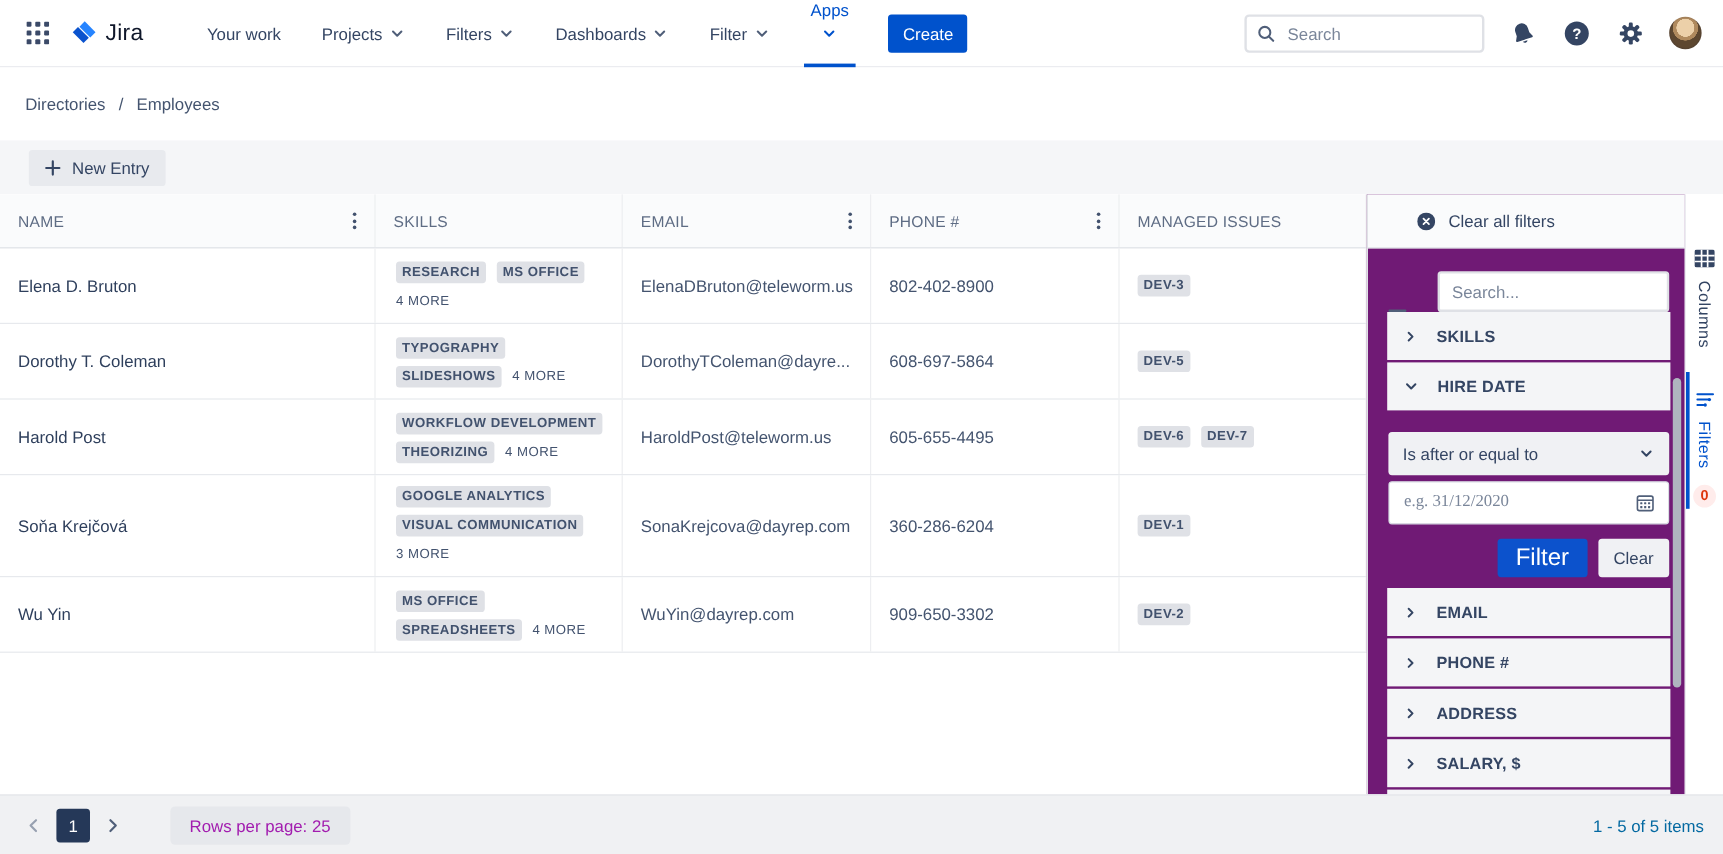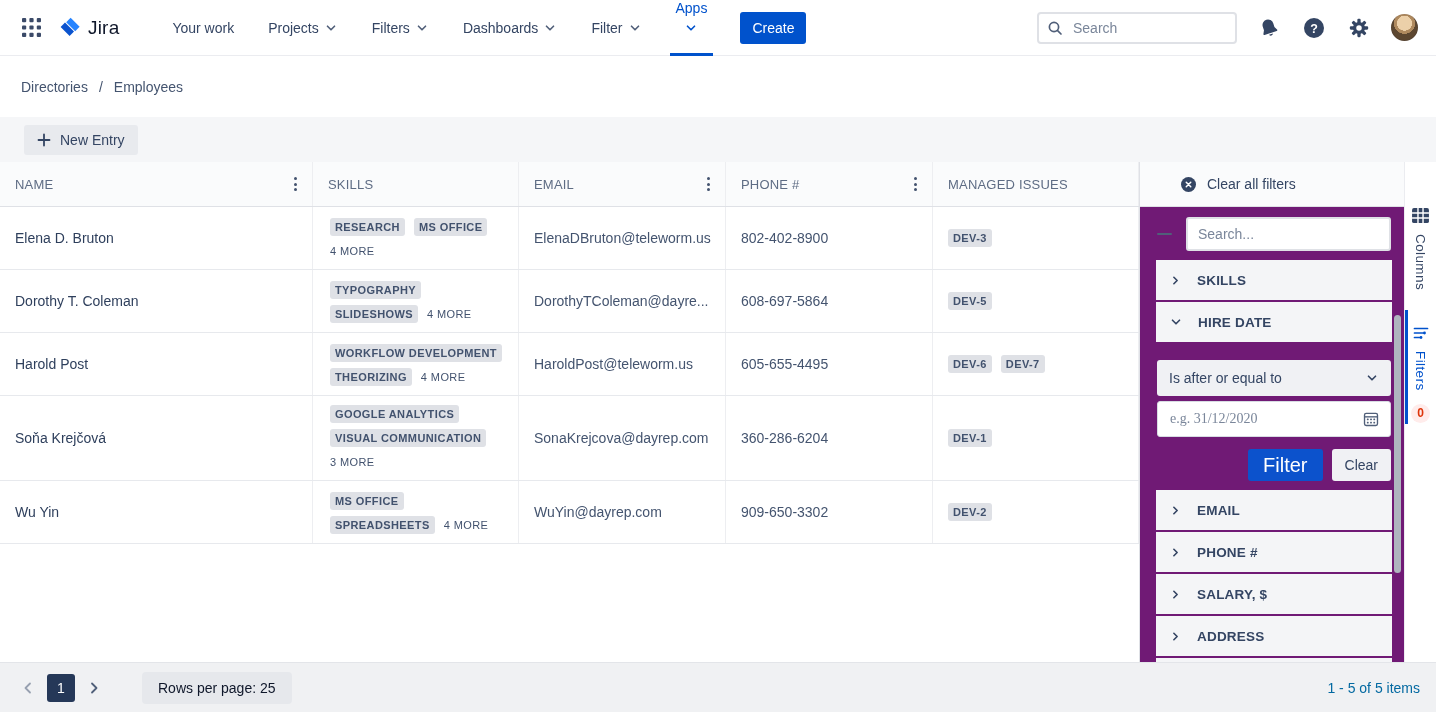--- a/index.html
+++ b/index.html
@@ -58,21 +58,21 @@
   .chip{background:#DFE1E6;color:#42526E;font-size:11px;font-weight:700;padding:3px 5px;border-radius:3px;
         letter-spacing:.4px;white-space:nowrap;}
   .more{font-size:11px;color:#42526E;font-weight:500;letter-spacing:.4px;}
   .td.issues{gap:9px;}
 
   
   .fpanel{position:absolute;left:1139px;top:0;width:265px;bottom:0;border-left:1px solid #DFE1E6;
           box-sizing:border-box;background:#701a75;}
   .fp-head{height:45px;background:#FAFBFC;border-bottom:1px solid #DFE1E6;display:flex;align-items:center;
            gap:11px;padding-left:41px;box-sizing:border-box;font-size:14px;color:#344563;}
-  .fp-search{height:53px;display:flex;align-items:center;padding:0 13px 0 17px;gap:14px;}
+  .fp-search{height:53px;display:flex;align-items:flex-end;padding:0 13px 0 17px;gap:26px;}
   .minus-icon{width:15px;height:2px;background:#505F79;border-radius:1px;flex:none;}
   .fp-search input{flex:1;min-width:0;height:34px;border:2px solid #DFE1E6;border-radius:3px;padding:0 10px;
                    font-size:14px;box-sizing:border-box;outline:none;font-family:inherit;color:#172B4D;}
   .fp-sections{padding:0 12px 0 16px;}
   .fsec{height:40px;margin-bottom:2px;background:#F4F5F7;display:flex;align-items:center;gap:15px;
         padding:0 13px;box-sizing:border-box;}
   .fsec-label{font-size:13.5px;font-weight:600;color:#344563;letter-spacing:.2px;}
   .fsec-partial{height:6px;margin-bottom:0;background:#F4F5F7;}
   .fp-form{padding:16px 1px 2px 1px;margin-bottom:7px;}
   .fselect{height:36px;background:#F0F1F4;border-radius:3px;display:flex;align-items:center;
@@ -98,21 +98,21 @@
                font-weight:700;display:flex;align-items:center;justify-content:center;margin-top:2px;}
 
   
   .footer{position:absolute;left:0;right:0;bottom:0;height:50px;background:#F0F1F3;border-top:1px solid #E3E5E9;
           display:flex;align-items:center;padding:0 16px;box-sizing:border-box;font-size:14px;}
   .pg-chev{width:24px;height:24px;display:flex;align-items:center;justify-content:center;color:#97A0B0;}
   .pg-chev.next{color:#505F79;}
   .page-box{width:28px;height:28px;background:#253858;color:#fff;border-radius:3px;display:flex;
             align-items:center;justify-content:center;font-size:14px;margin:0 7px;}
   .rows-chip{margin-left:36px;height:32px;background:#E6E8EC;border-radius:4px;display:flex;align-items:center;
-             padding:0 16px;color:#0f172a;}
+             padding:0 16px;color:#a21caf;}
   .items-count{margin-left:auto;color:#0369a1;}
 </style>
 </head>
 <body>
 
 <div id="app" data-interactable="false">
 
   <header class="topbar" data-interactable="false">
     <span class="appswitcher" data-interactable="true">
       <svg width="19" height="19" viewBox="0 0 18 18" fill="#3B4A68">
@@ -407,27 +407,27 @@
           <div class="fsec" data-interactable="true">
             <svg width="13" height="13" viewBox="0 0 16 16" fill="none" stroke="#344563" stroke-width="2" stroke-linecap="round" stroke-linejoin="round" data-interactable="false">
               <path d="M6 4l4 4-4 4"></path>
             </svg>
             <span class="fsec-label" data-interactable="false">PHONE #</span>
           </div>
           <div class="fsec" data-interactable="true">
             <svg width="13" height="13" viewBox="0 0 16 16" fill="none" stroke="#344563" stroke-width="2" stroke-linecap="round" stroke-linejoin="round" data-interactable="false">
               <path d="M6 4l4 4-4 4"></path>
             </svg>
-            <span class="fsec-label" data-interactable="false">SALARY, $</span>
+            <span class="fsec-label" data-interactable="false">ADDRESS</span>
           </div>
           <div class="fsec" data-interactable="true">
             <svg width="13" height="13" viewBox="0 0 16 16" fill="none" stroke="#344563" stroke-width="2" stroke-linecap="round" stroke-linejoin="round" data-interactable="false">
               <path d="M6 4l4 4-4 4"></path>
             </svg>
-            <span class="fsec-label" data-interactable="false">ADDRESS</span>
+            <span class="fsec-label" data-interactable="false">SALARY, $</span>
           </div>
           <div class="fsec fsec-partial" data-interactable="false"></div>
         </div>
       <span class="fp-scroll" data-interactable="true"></span>
     </aside>
 
     <aside class="sidebar" data-interactable="false">
       <div class="side-tab tab-columns" data-interactable="true">
         <svg data-interactable="false" width="17" height="15" viewBox="0 0 18 16">
           <rect width="18" height="16" rx="2" fill="#344563"></rect>

